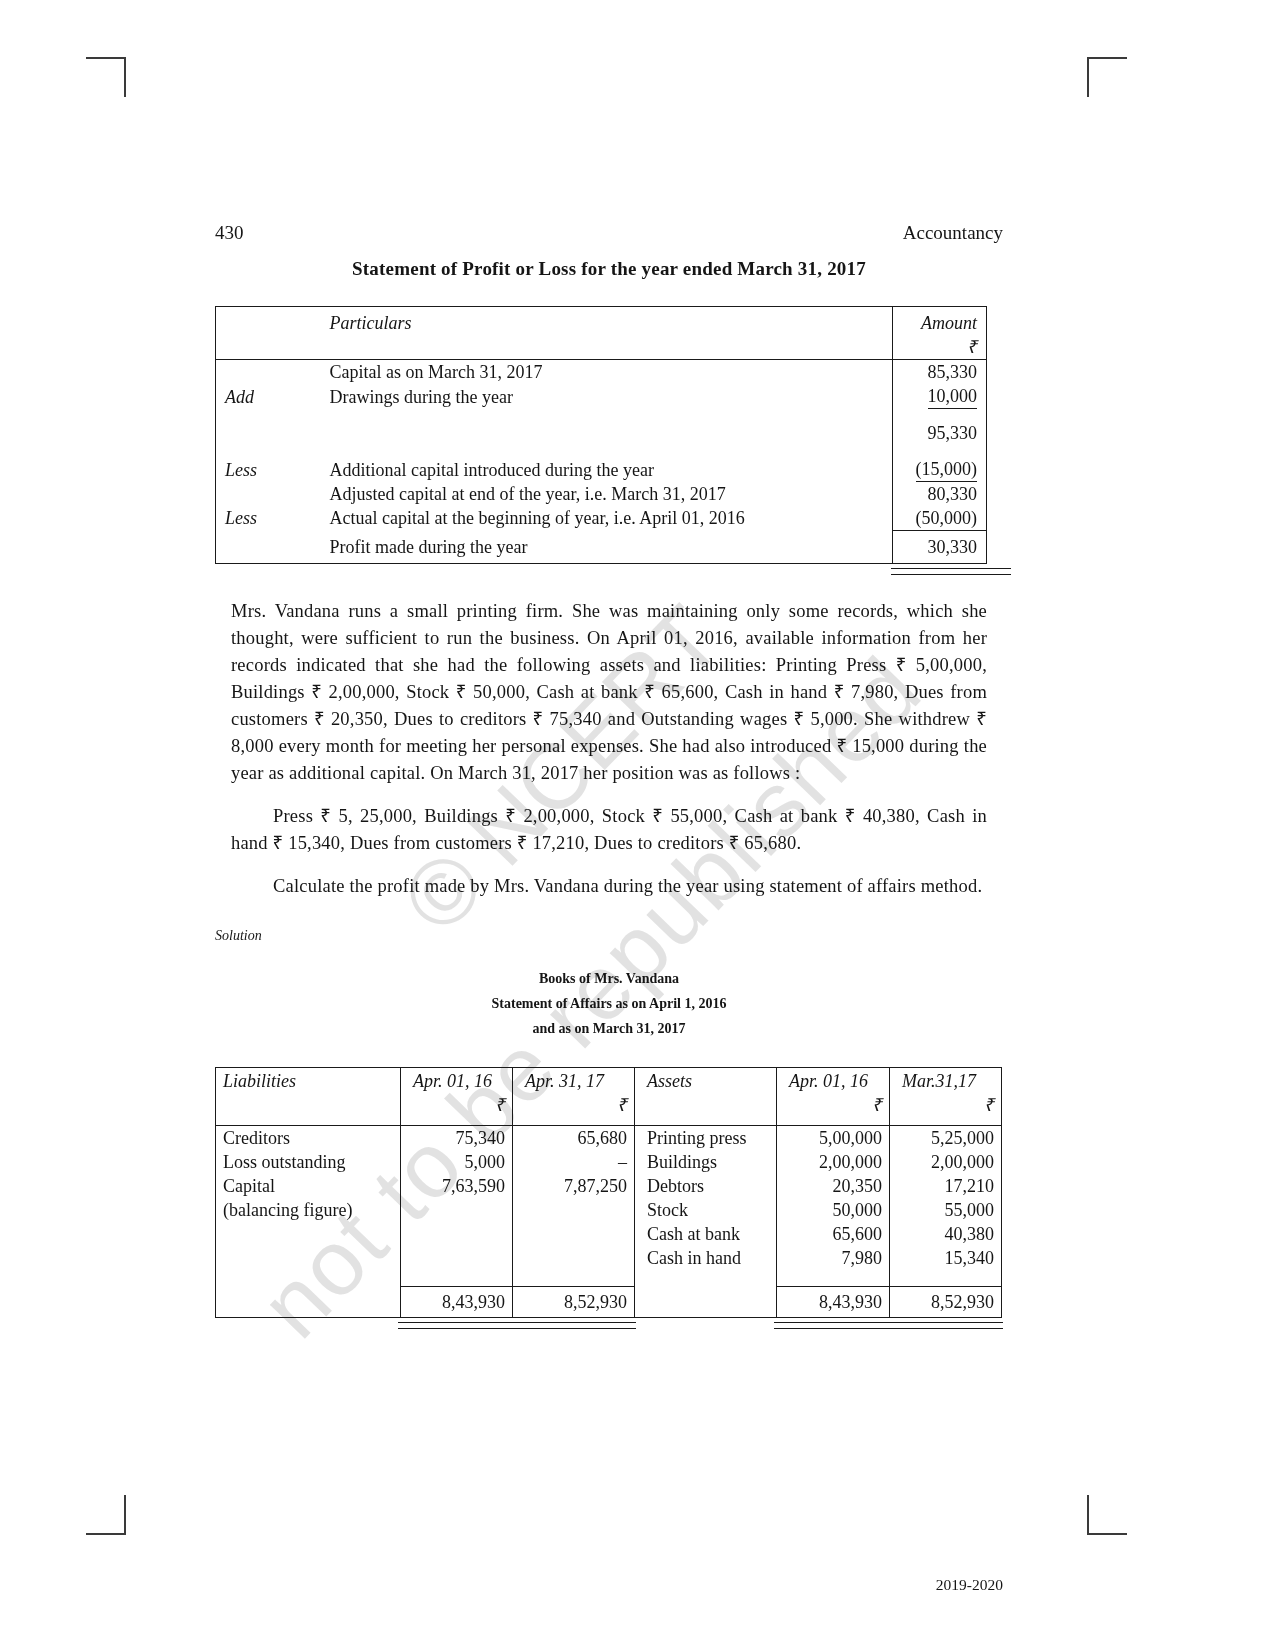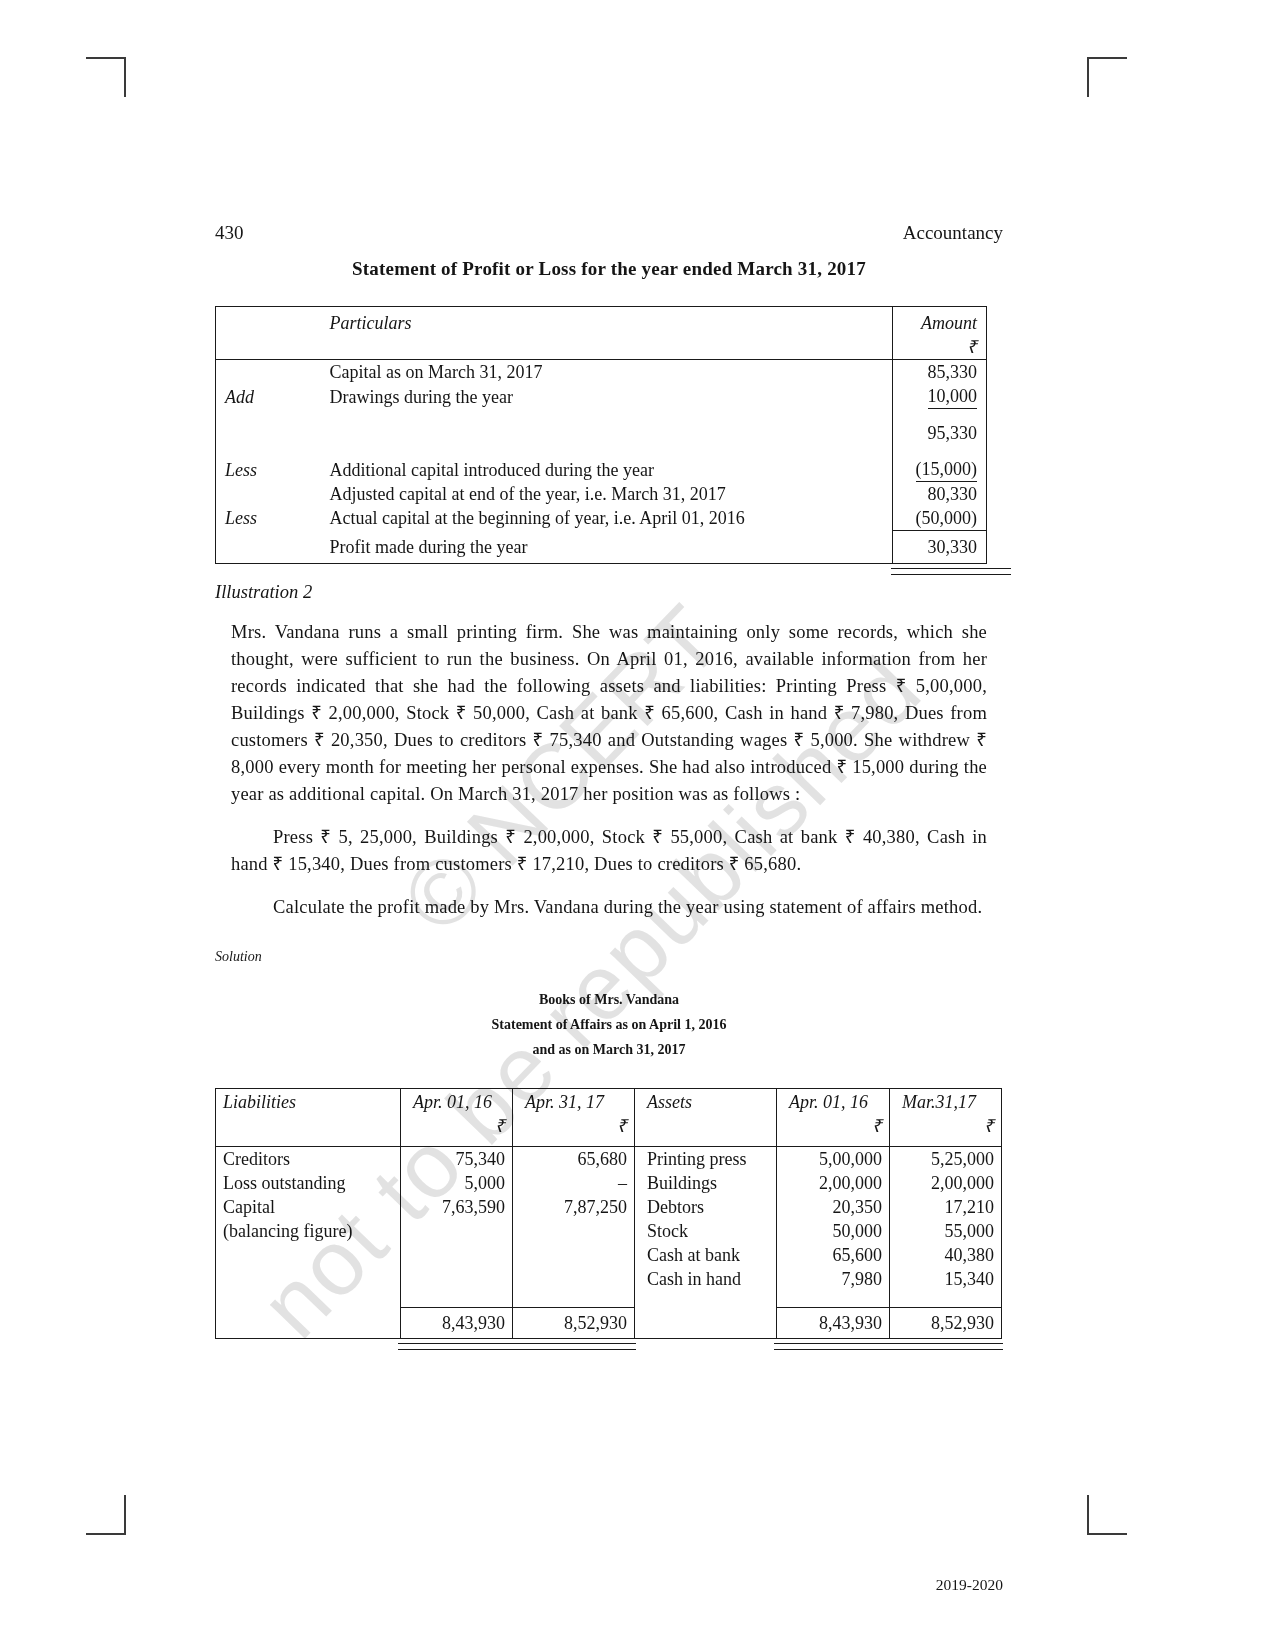--- a/index.html
+++ b/index.html
@@ -147,21 +147,20 @@
         <td class="it"></td>
         <td>Profit made during the year</td>
         <td class="amt total-amt">30,330</td>
       </tr>
     </tbody>
       </table>
     <div class="t1-dbl"></div>
   </div>
 
   <div class="flow">
-    <div class="illus-heading">Illustration 2</div>
     <p class="para">Mrs. Vandana runs a small printing firm.  She was maintaining only some records, which she thought, were sufficient to run the business.  On  April  01, 2016, available information from her records indicated that she had the following assets and liabilities: Printing Press ₹ 5,00,000, Buildings ₹ 2,00,000, Stock ₹ 50,000, Cash at bank ₹ 65,600, Cash in hand ₹ 7,980, Dues from customers ₹ 20,350, Dues to creditors ₹ 75,340 and Outstanding wages ₹ 5,000. She withdrew ₹ 8,000 every month for meeting her personal expenses. She had also introduced ₹ 15,000 during the year as additional capital. On March 31, 2017 her position was as follows :</p>
     <p class="para indent">Press ₹ 5, 25,000, Buildings ₹ 2,00,000, Stock ₹ 55,000, Cash at bank ₹ 40,380, Cash in hand ₹ 15,340, Dues from customers ₹ 17,210, Dues to creditors ₹ 65,680.</p>
     <p class="para indent">Calculate the profit made by Mrs. Vandana during the year using statement of affairs method.</p>
     <div class="solution">Solution</div>
 
     <div class="books-headings">
       <div>Books of Mrs. Vandana</div>
       <div>Statement of Affairs as on April 1, 2016</div>
       <div>and as on March 31, 2017</div>
     </div>

